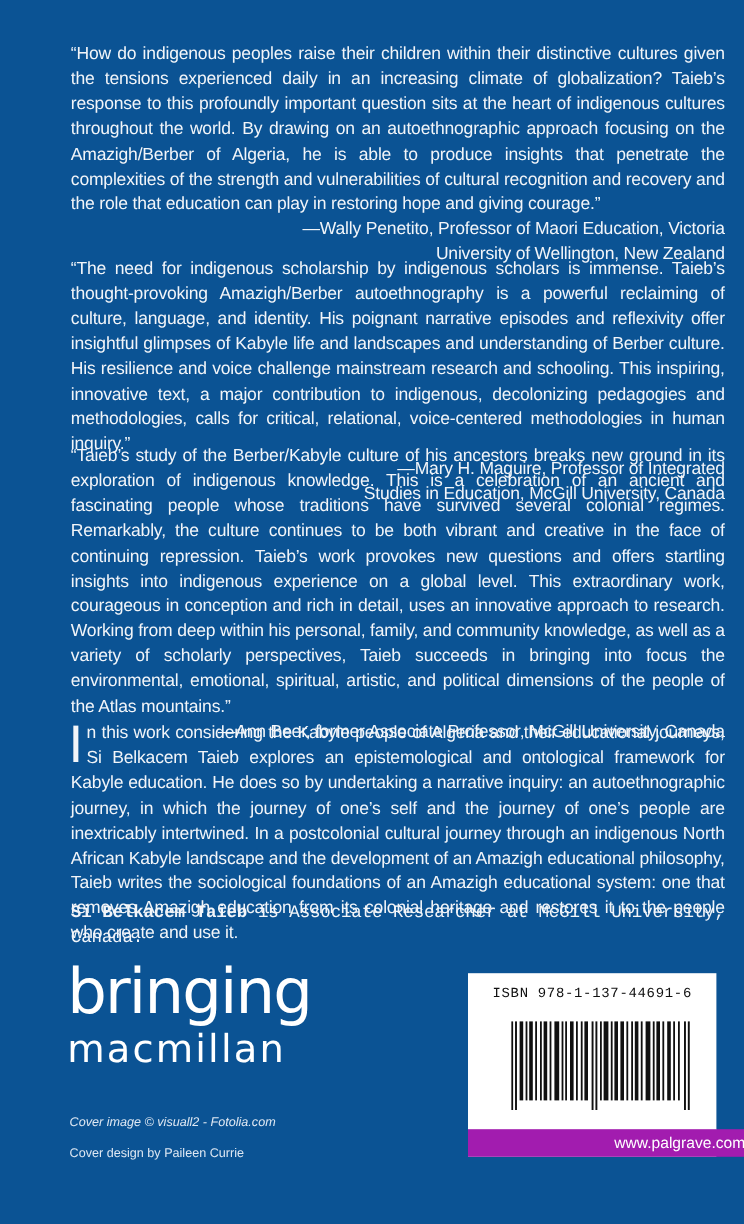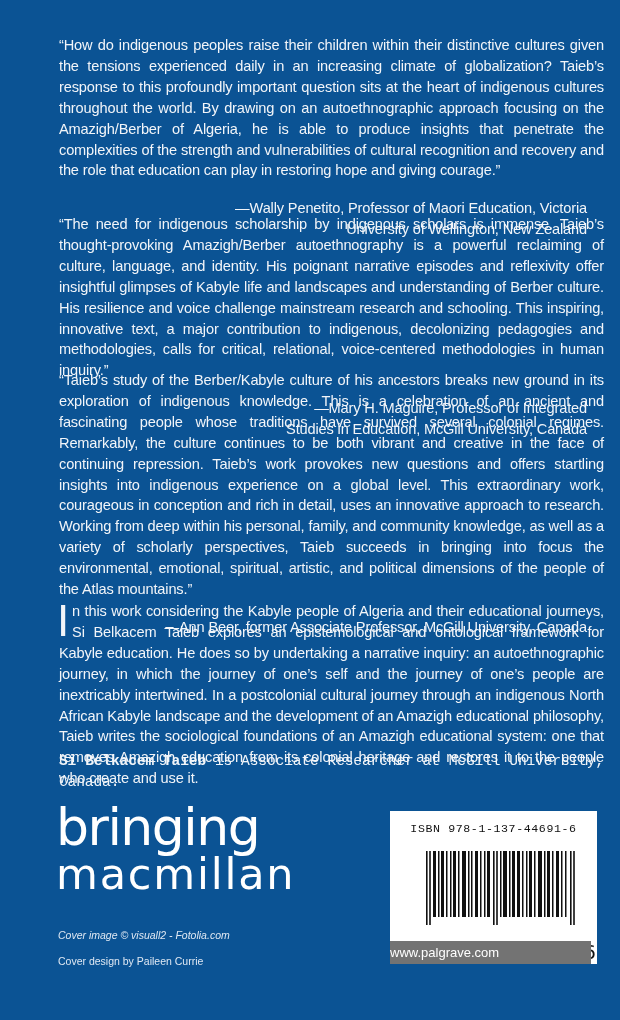--- a/index.html
+++ b/index.html
@@ -9,35 +9,35 @@
       color:#f2f5f9;
       font-family:"Liberation Sans", sans-serif;
       position:relative;
     }
     .text-col {
       position:absolute; left:59px; width:545px;
       font-size:14.6px; line-height:20.9px;
       letter-spacing:-0.15px;
     }
     .quote { text-align:justify; text-align-last:left; margin:0; }
-    .attrib { text-align:right; margin:17px; }
+    .attrib { text-align:right; margin:0; }
     #q1 { top:35px; }
     #q2 { top:214px; }
     #q3 { top:370px; }
     #blurb { top:601px; }
     #bio { top:751px;font-family:Liberation Mono, monospace; }
     .dropcap {
       float:left; font-size:44px; line-height:38px; height:40px;
       margin:1px 3px 0 -2px; font-weight:normal;
     }
     .bio b { font-weight:bold; }
 
     .logo { position:absolute; left:56px; color:#ffffff; font-family:"DejaVu Sans", sans-serif; font-weight:normal; }
     .logo-top { top:797px; font-size:52px; letter-spacing:-1.5px; line-height:60px; }
-    .logo-bottom { top:849px; font-size:43px; letter-spacing:1.8px; line-height:50px; }
+    .logo-bottom { top:849px; font-size:32px; letter-spacing:1.8px; line-height:50px; }
 
     .credit { position:absolute; left:58px; font-size:10.5px; color:#dfe8f3; }
     #credit1 { top:929px;font-style:italic; }
     #credit2 { top:955px; }
 
     .isbn-box {
       position:absolute; left:390px; top:811px; width:207px; height:153px;
       background:#ffffff;
       text-decoration:underline;
     }
@@ -49,22 +49,22 @@
     .barcode {
       position:absolute; left:36px; top:40px; width:150px; height:74px;
     }
     .barcode-digits {
       position:absolute; top:103px; left:18px; width:175px;
       font-family:"DejaVu Sans", sans-serif; font-size:19px; color:#111;
       letter-spacing:0.5px; white-space:pre;margin-top:27px;
     }
     .barcode-digits span { background:#fff; padding:0 1px; }
     .url-band {
-      position:absolute; left:0; bottom:0; width:201px; height:23px;
-      background:#737373; color:#fff; text-align:left;
+      position:absolute; left:0; bottom:0; width:231px; height:23px;
+      background:#a21caf; color:#fff; text-align:right;
       font-size:13px; line-height:23px;
     }
   </style>
 </head>
 <body>
 
 <div class="text-col" id="q1">
   <p class="quote">“How do indigenous peoples raise their children within their distinctive cultures given the tensions experienced daily in an increasing climate of globalization? Taieb’s response to this profoundly important question sits at the heart of indigenous cultures throughout the world. By drawing on an autoethnographic approach focusing on the Amazigh/Berber of Algeria, he is able to produce insights that penetrate the complexities of the strength and vulnerabilities of cultural recognition and recovery and the role that education can play in restoring hope and giving courage.”</p>
   <p class="attrib">
     <span>—Wally Penetito, Professor of Maori Education, Victoria</span><br>

